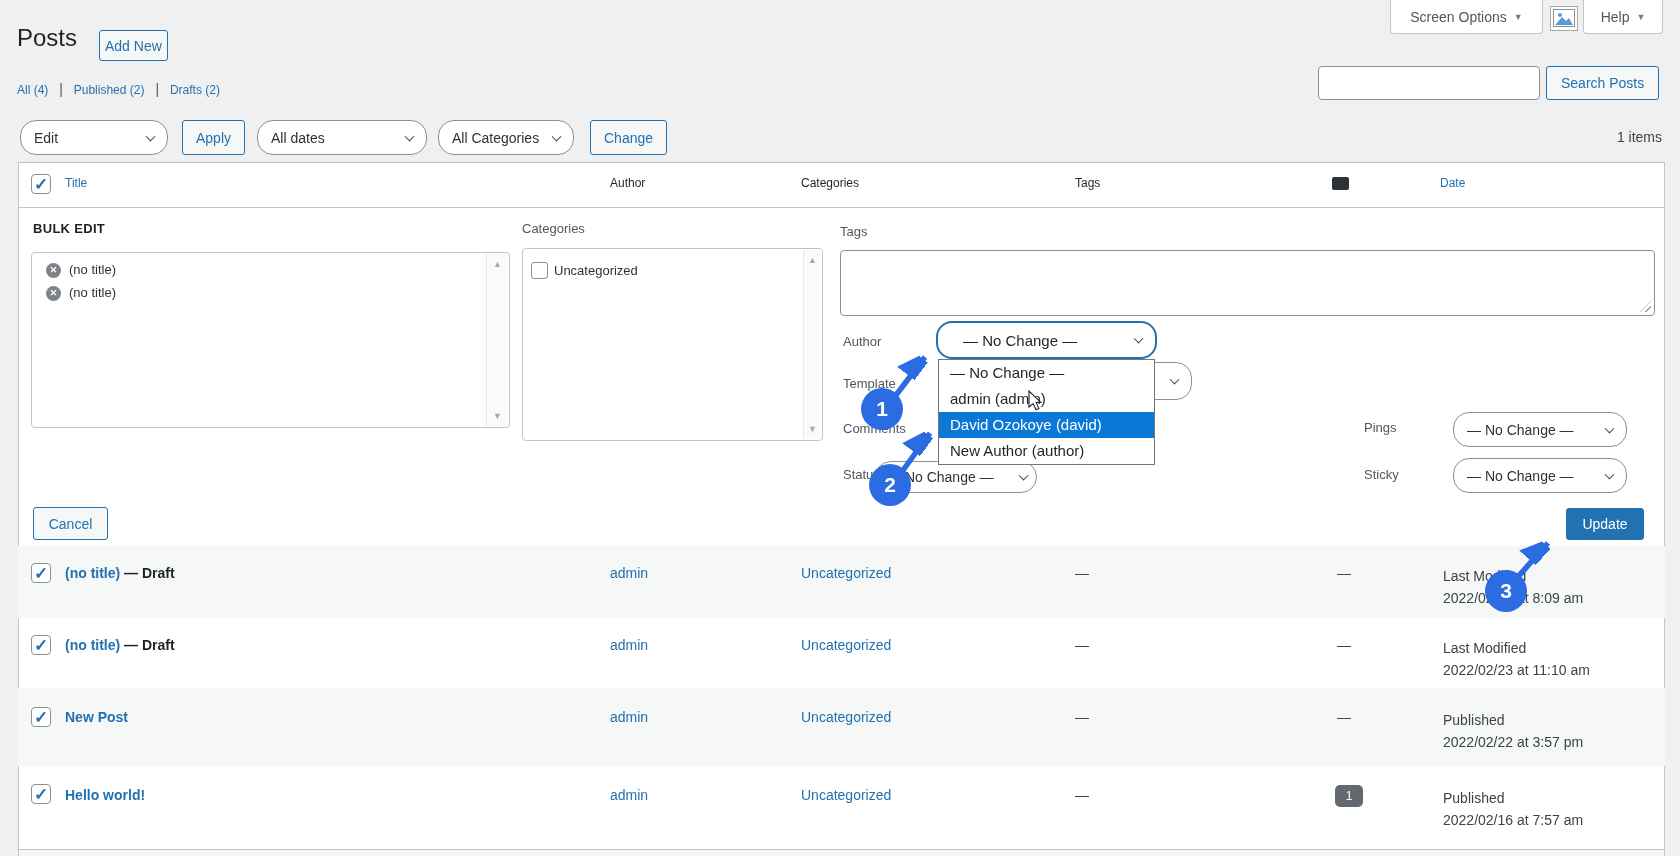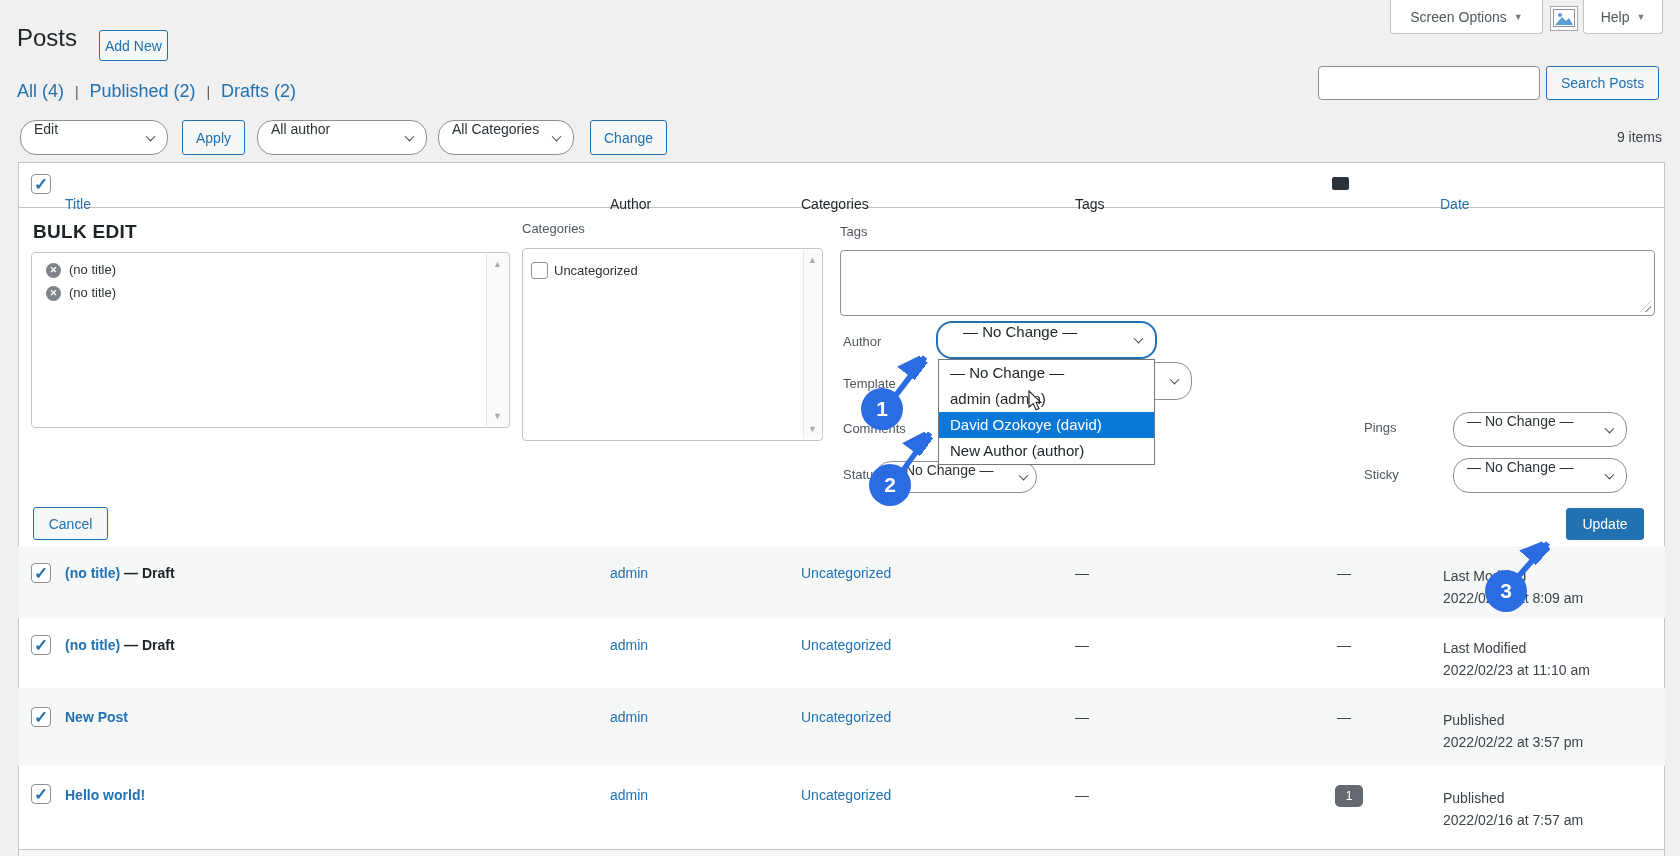--- a/index.html
+++ b/index.html
@@ -23,31 +23,31 @@
   .btn {
     position:absolute; display:flex; align-items:center; justify-content:center;
     background:#f6f7f7; border:1px solid #2271b1; border-radius:3px;
     color:#2271b1; font-size:14px; cursor:pointer;
   }
   .btn-primary { background:#2271b1; border-color:#2271b1; color:#fff; }
 
   
   .select {
     position:absolute; background:#fff; border:1px solid #8c8f94; border-radius:16px;
-    display:flex; align-items:flex-start; padding-left:13px; font-size:14px; color:#2c3338;
+    display:flex; align-items:center; padding-left:13px; font-size:14px; color:#2c3338;
   }
   .chev {
     position:absolute; right:13px; top:50%; width:7px; height:7px;
     border-right:1.5px solid #3c434a; border-bottom:1.5px solid #3c434a;
     transform:translateY(-70%) rotate(45deg);
   }
   .select-focused { border:2px solid #2271b1; font-size:15px; padding-left:25px; color:#1d2327; }
 
   
-  .wp-link { color:#2271b1; text-decoration:none; font-size:18px; cursor:pointer; }
+  .wp-link { color:#2271b1; text-decoration:none; font-size:12px; cursor:pointer; }
 
   
   .cb {
     position:absolute; width:20px; height:20px; background:#fff;
     border:1px solid #8c8f94; border-radius:4px;
   }
   .cb.checked::after {
     content:"\2713"; position:absolute; left:2px; top:-1px;
     color:#2271b1; font-size:17px; font-weight:bold;
   }
@@ -56,21 +56,21 @@
   
   .panel-box { position:absolute; background:#fff; border:1px solid #c3c4c7; border-radius:4px; }
   .sb {
     position:absolute; top:1px; right:1px; bottom:1px; width:22px;
     background:#fafafa; border-left:1px solid #e8e8e8; border-radius:0 3px 3px 0;
   }
   .sb span { position:absolute; left:0; right:0; text-align:center; font-size:9px; color:#a7aaad; }
   .sb .up { top:5px; } .sb .dn { bottom:5px; }
 
   .field-label { position:absolute; font-size:13px; color:#50575e; }
-  .col-head { position:absolute; font-size:14px; color:#1d2327;margin-top:20px; }
+  .col-head { position:absolute; font-size:12px; color:#1d2327; }
 
   .remove-x {
     display:inline-block; width:15px; height:15px; border-radius:50%;
     background:#7e8389; color:#fff; font-size:9px; font-weight:bold;
     text-align:center; line-height:15px; vertical-align:middle; margin-right:8px;
   }
   .bulk-item { height:23px; line-height:23px; font-size:13px; color:#2c3338; white-space:nowrap; }
 
   
   .dropdown {
@@ -151,42 +151,42 @@
 
   <input class="abs" style="left: 1318px; top: 66px; width: 222px; height: 34px; border: 1px solid rgb(140, 143, 148); border-radius: 4px; background: rgb(255, 255, 255); padding: 0px 8px; font-size: 14px; font-family: &quot;Liberation Sans&quot;, sans-serif;" value="">
   <div class="btn" style="left:1546px;top:66px;height:34px;padding:0 14px">Search Posts</div>
 
   <div class="select" style="left:20px;top:120px;width:148px;height:35px">
     <span>Edit</span>
     <span class="chev"></span>
   </div>
   <div class="btn" style="left:182px;top:120px;height:35px;padding:0 13px">Apply</div>
   <div class="select" style="left:257px;top:120px;width:170px;height:35px">
-    <span>All author</span>
+    <span>All dates</span>
     <span class="chev"></span>
   </div>
   <div class="select" style="left:438px;top:120px;width:136px;height:35px">
     <span>All Categories</span>
     <span class="chev"></span>
   </div>
   <div class="btn" style="left:590px;top:120px;height:35px;padding:0 13px">Change</div>
-  <div class="abs" style="right:18px;top:129px;font-size:14px;color:#3c434a">9 items</div>
+  <div class="abs" style="right:18px;top:129px;font-size:14px;color:#3c434a">1 items</div>
 
   <div class="abs" style="left:18px;top:162px;width:1647px;height:687px;background:#fff;border:1px solid #c3c4c7;border-bottom:none"></div>
   <div class="hline" style="left:18px;top:207px;width:1647px"></div>
 
   <div class="cb checked" style="left:31px;top:174px"></div>
   <div class="col-head" style="left:65px;top:176px;color:#2271b1;cursor:pointer">Title</div>
   <div class="col-head" style="left:610px;top:176px">Author</div>
   <div class="col-head" style="left:801px;top:176px">Categories</div>
   <div class="col-head" style="left:1075px;top:176px">Tags</div>
   <div class="comment-icon" style="left:1332px;top:177px"></div>
   <div class="col-head" style="left:1440px;top:176px;color:#2271b1;cursor:pointer">Date</div>
 
-  <div class="abs" style="left:33px;top:221px;font-size:19px;font-weight:bold;letter-spacing:0.3px;color:#1d2327">BULK EDIT</div>
+  <div class="abs" style="left:33px;top:221px;font-size:13px;font-weight:bold;letter-spacing:0.3px;color:#1d2327">BULK EDIT</div>
 
   <div class="panel-box" style="left:31px;top:252px;width:479px;height:176px">
     <div style="padding:5px 0 0 14px">
       <div class="bulk-item">
         <span class="remove-x">✕</span><span>(no title)</span>
       </div>
       <div class="bulk-item">
         <span class="remove-x">✕</span><span>(no title)</span>
       </div>
     </div>

